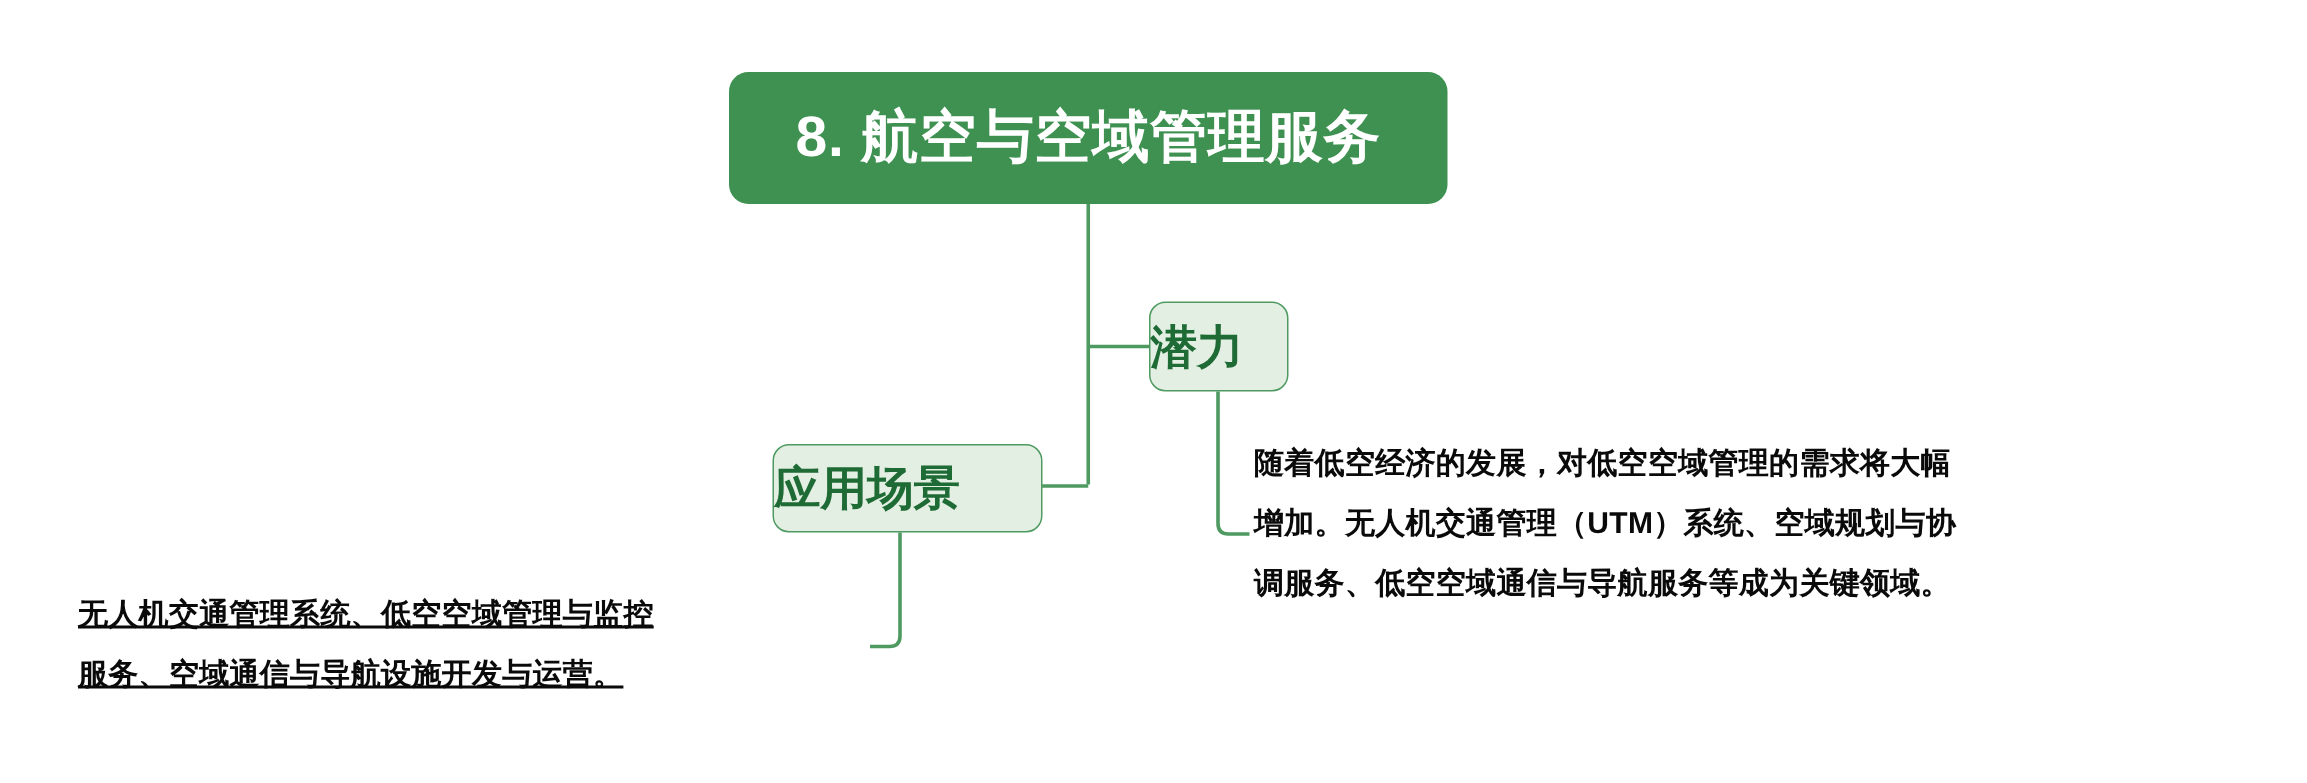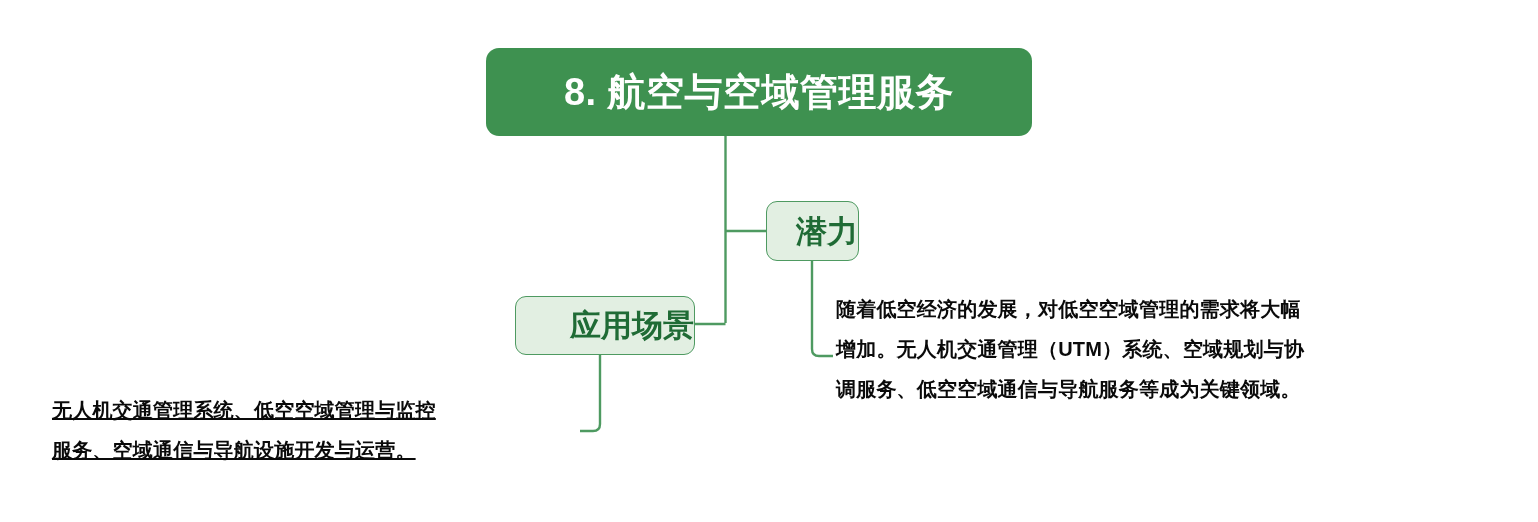--- a/index.html
+++ b/index.html
@@ -24,21 +24,21 @@
     width: 1538px;
     height: 522px;
     pointer-events: none;
   }
 
   
   .root-node {
     position: absolute;
     left: 486px;
     top: 48px;
-    width: 546px;
+    width: 479px;
     height: 88px;
     background: #3E9150;
     border-radius: 13px;
     display: flex;
     align-items: center;
     justify-content: center;
     box-sizing: border-box;
   }
   .root-label {
     color: #ffffff;
@@ -50,21 +50,21 @@
   }
 
   
   .branch-node {
     position: absolute;
     background: #E2EFE2;
     border: 1.6px solid #4E9A61;
     border-radius: 11px;
     display: flex;
     align-items: center;
-    justify-content: flex-end;
+    justify-content: flex-start;
     box-sizing: border-box;
   }
   .branch-label {
     color: #1F6B35;
     font-size: 31px;
     font-weight: bold;
     white-space: nowrap;
     line-height: 1;
   }
   #node-potential {

